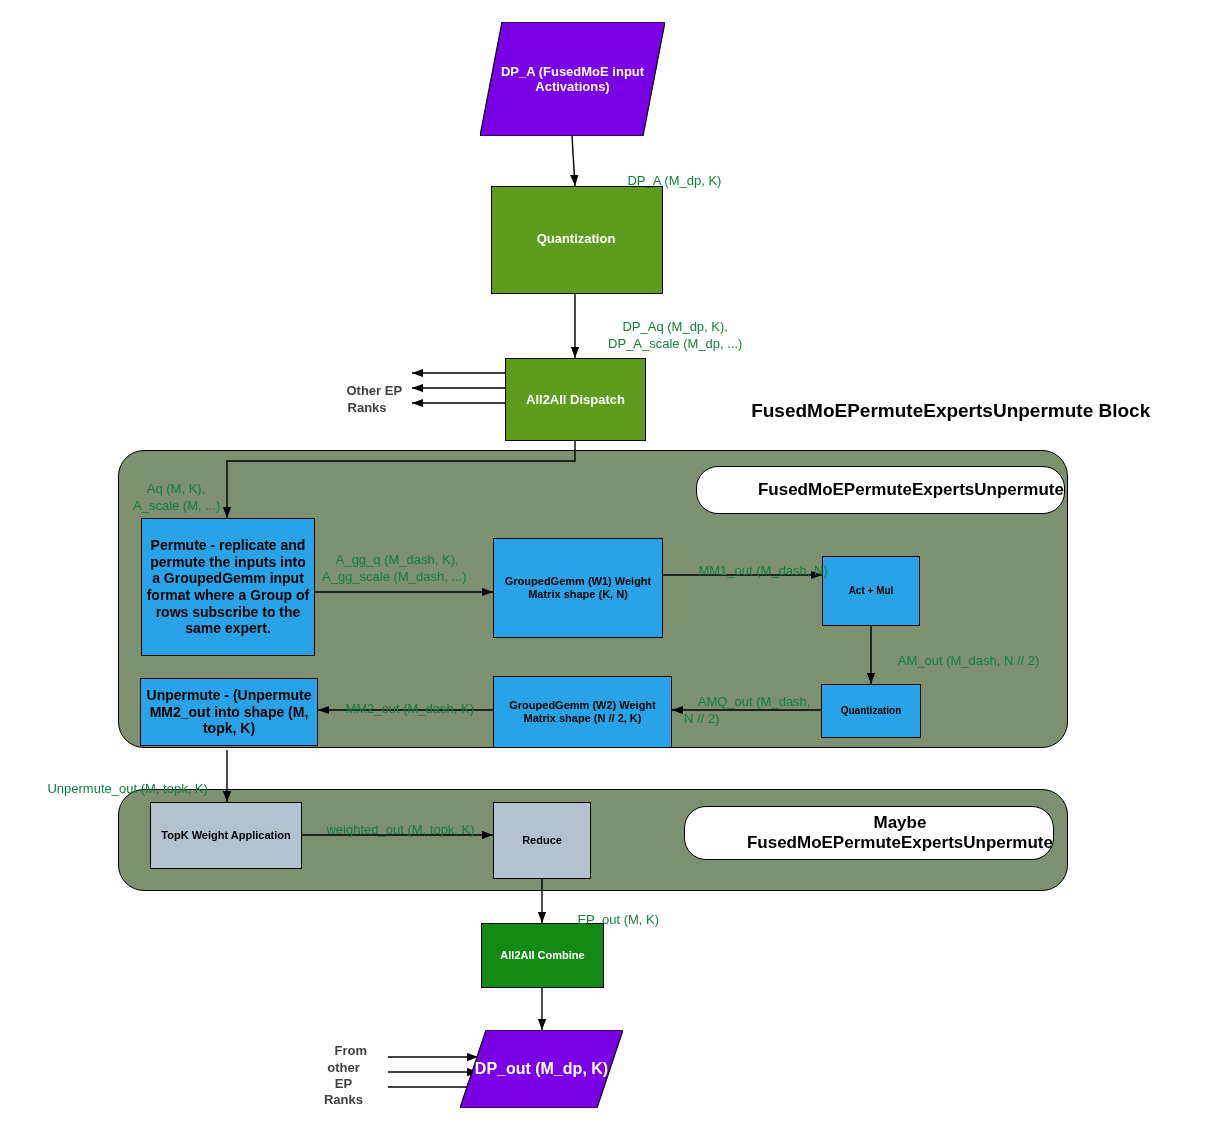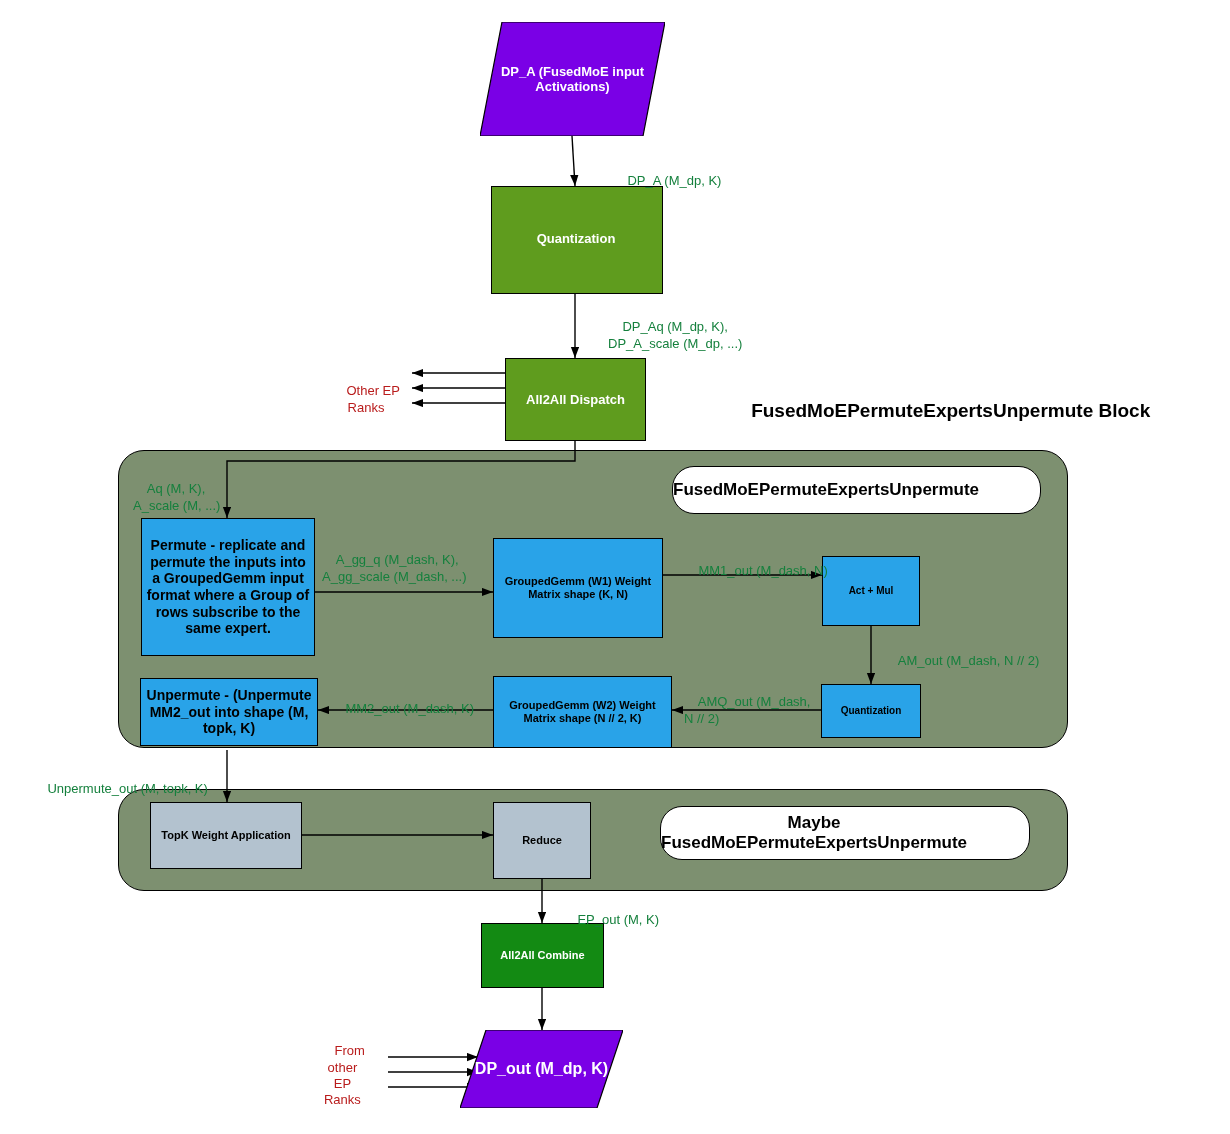--- a/index.html
+++ b/index.html
@@ -69,37 +69,38 @@
     border-radius: 26px;
   }
   .group-label {
     position: absolute;
     box-sizing: border-box;
     background: #ffffff;
     border: 1px solid #000;
     border-radius: 22px;
     display: flex;
     align-items: center;
-    justify-content: flex-start;
+    justify-content: flex-end;
     text-align: center;
     font-weight: bold;
     color: #000;
     line-height: 1.2;
+    margin-left: 24px;
   }
   .edge-label {
     position: absolute;
     color: #15803d;
     font-size: 13px;
     line-height: 1.25;
     white-space: pre;
   }
   .plain-label {
     position: absolute;
-    color: #b91c1c;
-    font-weight: normal;
+    color: #404040;
+    font-weight: bold;
     line-height: 1.25;
     white-space: pre;
   }
   .title-label {
     position: absolute;
     color: #000;
     font-weight: bold;
     font-size: 19px;
     white-space: pre;
   }
@@ -270,20 +271,23 @@
   </div>
 
   <div class="edge-label" style="left:331px; top:685px;">
     <span>MM2_out (M_dash, K)</span>
   </div>
 
   <div class="edge-label" style="left:33px; top:765px;">
     <span>Unpermute_out (M, topk, K)</span>
   </div>
 
+  <div class="edge-label" style="left:312px; top:806px;">
+    <span>weighted_out (M, topk, K)</span>
+  </div>
 
   <div class="edge-label" style="left:563px; top:896px;">
     <span>EP_out (M, K)</span>
   </div>
 
   <div class="plain-label" style="left:332px; top:367px; font-size:13px; text-align:center;">
     <span>Other EP
 Ranks</span>
   </div>
 

